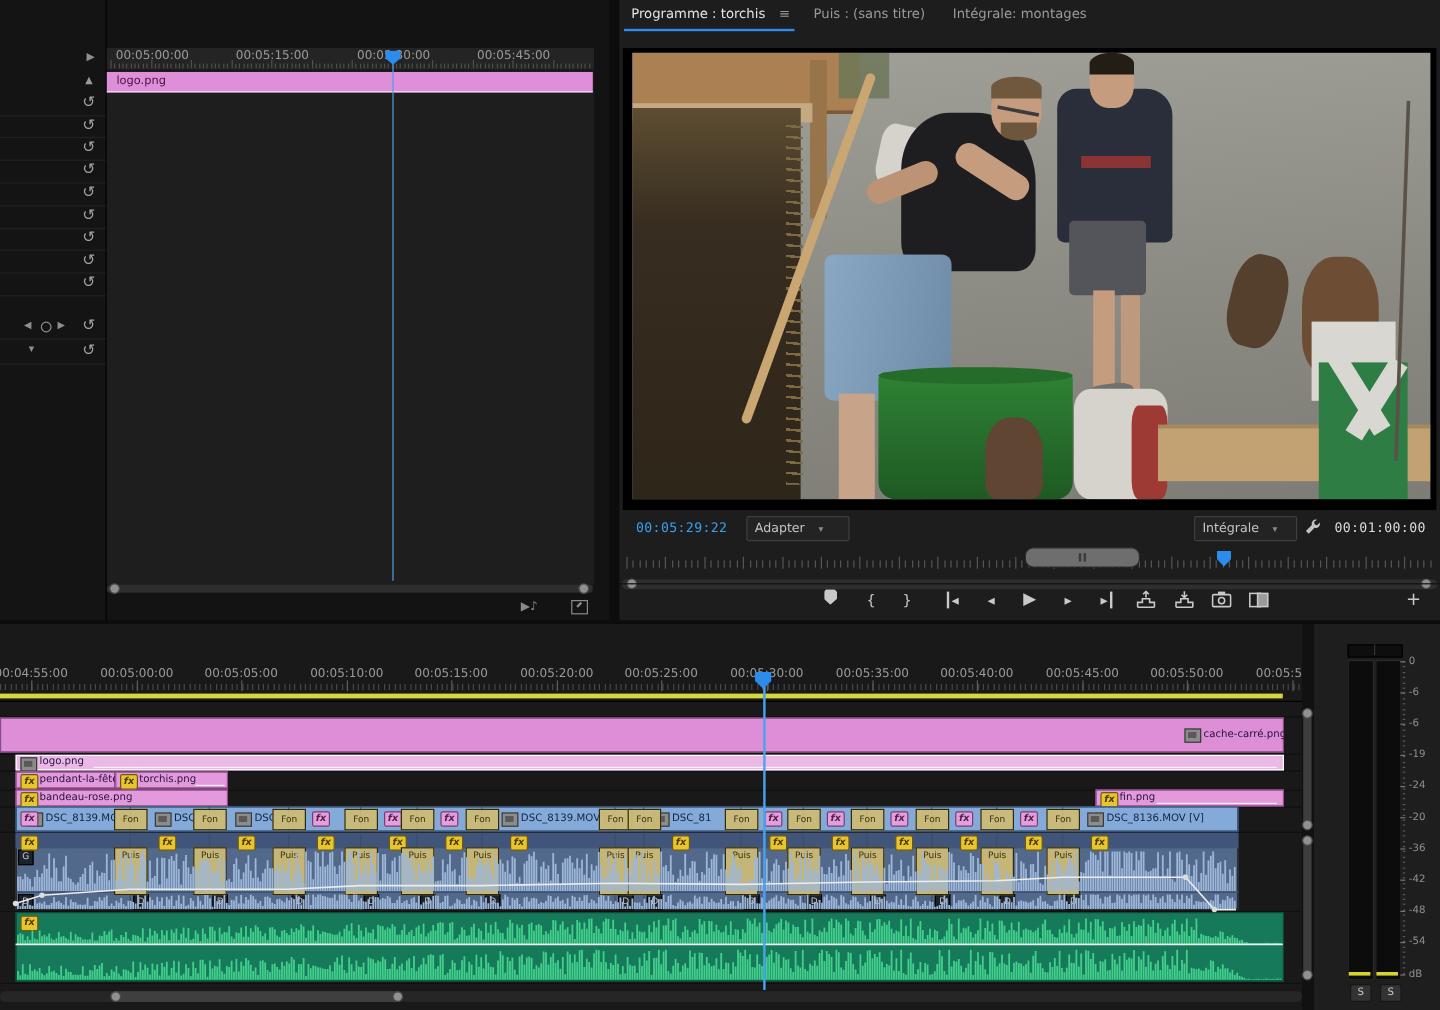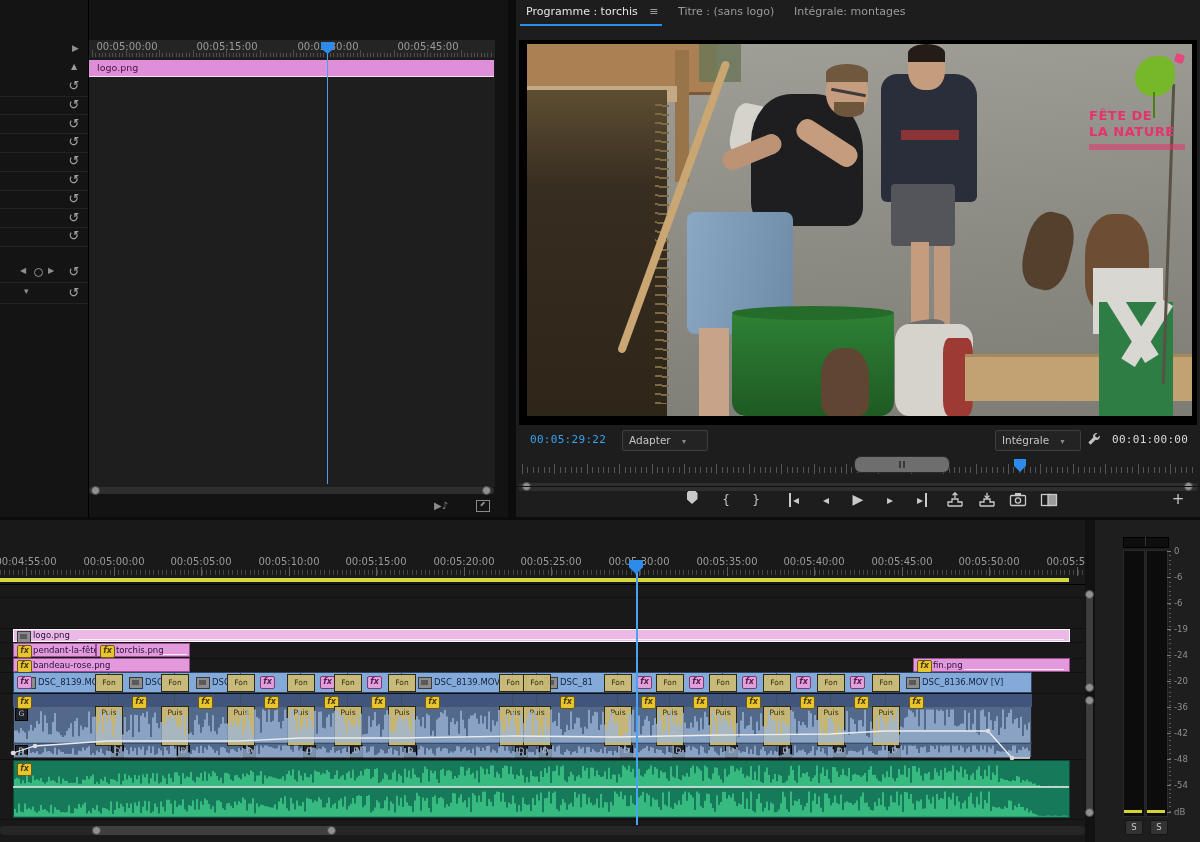--- a/index.html
+++ b/index.html
@@ -206,21 +206,21 @@
         <div style="position: absolute; left: 3px; top: 2px; width: 5px; height: 1.5px; background: rgb(138, 138, 138); transform: rotate(-45deg);"></div>
       </div>
     </div>
 
   <div class="panel" id="pm" style="left:516px;top:0;width:684px;height:517px;background:#1d1d1d;">
     <div class="tab active" style="left:10px;">
       <span>Programme : torchis</span>
       <span style="color:#9a9a9a;margin-left:8px;">≡</span>
     </div>
     <div class="a" style="left:4px;top:24px;width:142px;height:2px;background:#2d8ceb;"></div>
-    <div class="tab" style="left:162px;">Titre : (sans logo)</div>
+    <div class="tab" style="left:162px;">Puis : (sans titre)</div>
     <div class="tab" style="left:278px;">Intégrale: montages</div>
 
     <div class="a" style="left:3px;top:40px;width:678px;height:385px;background:#000;"></div>
     <div class="a" id="scene" style="left:11px;top:44px;width:665px;height:372px;overflow:hidden;
                 background:linear-gradient(175deg,#a09f98,#8b8b84 55%,#7d7d75),
                 repeating-linear-gradient(0deg,rgba(55,55,50,.28) 0 2px,rgba(0,0,0,0) 2px 27px),
                 repeating-linear-gradient(90deg,rgba(55,55,50,.18) 0 2px,rgba(0,0,0,0) 2px 42px);">
         <div style="position: absolute; left: 0px; top: 0px; width: 190px; height: 48px; background: rgb(171, 129, 83); border-bottom: 3px solid rgb(122, 90, 56);"></div>
         <div style="position: absolute; left: 148px; top: 6px; width: 14px; height: 132px; background: rgb(151, 116, 74);"></div>
         <div style="position: absolute; left: 172px; top: 0px; width: 42px; height: 38px; background: rgb(106, 117, 88); opacity: 0.8;"></div>
@@ -253,28 +253,20 @@
         <div style="position: absolute; left: 368px; top: 280px; width: 78px; height: 92px; background: rgb(214, 211, 205); border-radius: 18%;"></div>
         <div style="position: absolute; left: 416px; top: 294px; width: 30px; height: 78px; background: rgb(156, 58, 51); border-radius: 20%;"></div>
         <div style="position: absolute; left: 498px; top: 168px; width: 46px; height: 78px; background: rgb(84, 64, 45); border-radius: 40%; transform: rotate(14deg);"></div>
         <div style="position: absolute; left: 438px; top: 310px; width: 227px; height: 44px; background: rgb(194, 162, 115); border-top: 3px solid rgb(165, 136, 92);"></div>
         <div style="position: absolute; left: 558px; top: 170px; width: 64px; height: 98px; background: rgb(109, 78, 52); border-radius: 42% 42% 30% 30%;"></div>
         <div style="position: absolute; left: 566px; top: 224px; width: 70px; height: 66px; background: rgb(217, 215, 210);"></div>
         <div style="position: absolute; left: 572px; top: 258px; width: 74px; height: 114px; background: rgb(45, 125, 69);"></div>
         <div style="position: absolute; left: 580px; top: 258px; width: 16px; height: 72px; background: rgb(217, 215, 210); transform: rotate(-32deg); transform-origin: left top;"></div>
         <div style="position: absolute; left: 630px; top: 262px; width: 16px; height: 72px; background: rgb(217, 215, 210); transform: rotate(32deg); transform-origin: right top;"></div>
         <div style="position: absolute; left: 640px; top: 40px; width: 3px; height: 300px; background: rgb(90, 82, 71); transform: rotate(2deg);"></div>
-        <div style="position: absolute; left: 556px; top: 8px; width: 108px; height: 104px;">
-          <div style="position: absolute; left: 52px; top: 4px; width: 40px; height: 40px; background: rgb(118, 184, 42); border-radius: 62% 40% 55% 48%;"></div>
-          <div style="position: absolute; left: 70px; top: 40px; width: 2px; height: 26px; background: rgb(78, 124, 28);"></div>
-          <div style="position: absolute; left: 92px; top: 2px; width: 9px; height: 9px; background: rgb(229, 72, 126); border-radius: 2px; transform: rotate(18deg);"></div>
-          <div style="position: absolute; left: 6px; top: 56px; font-size: 13px; font-weight: bold; color: rgb(229, 51, 110); letter-spacing: 0.5px;">FÊTE DE</div>
-          <div style="position: absolute; left: 6px; top: 72px; font-size: 13px; font-weight: bold; color: rgb(229, 51, 110); letter-spacing: 0.5px;">LA NATURE</div>
-          <div style="position: absolute; left: 6px; top: 92px; width: 96px; height: 6px; background: rgba(229, 51, 110, 0.55);"></div>
-        </div>
       </div>
 
     <span class="tc" style="position:absolute;left:14px;top:433px;color:#38a2f0;">00:05:29:22</span>
     <div class="dd" style="left:106px;top:430px;width:72px;">
       <span>Adapter</span>
       <span class="chev">▾</span>
     </div>
     <div class="dd" style="left:479px;top:430px;width:72px;">
       <span>Intégrale</span>
       <span class="chev">▾</span>
@@ -747,20 +739,26 @@
       <div style="position: absolute; left: 1077px; top: 47px; width: 1px; height: 9px; background: rgb(94, 94, 94);"></div>
       <div style="position: absolute; left: 0px; top: 58px; width: 1069px; height: 3.5px; background: rgb(214, 214, 62);"></div>
       <div style="position: absolute; left: 0px; top: 77px; width: 1085px; height: 1px; background: rgb(16, 16, 16);"></div>
       <div style="position: absolute; left: 0px; top: 107.5px; width: 1085px; height: 1px; background: rgb(16, 16, 16);"></div>
       <div style="position: absolute; left: 0px; top: 122px; width: 1085px; height: 1px; background: rgb(16, 16, 16);"></div>
       <div style="position: absolute; left: 0px; top: 137.5px; width: 1085px; height: 1px; background: rgb(16, 16, 16);"></div>
       <div style="position: absolute; left: 0px; top: 151.5px; width: 1085px; height: 1px; background: rgb(16, 16, 16);"></div>
       <div style="position: absolute; left: 0px; top: 173px; width: 1085px; height: 1px; background: rgb(16, 16, 16);"></div>
       <div style="position: absolute; left: 0px; top: 239px; width: 1085px; height: 1px; background: rgb(16, 16, 16);"></div>
       <div style="position: absolute; left: 0px; top: 299px; width: 1085px; height: 1px; background: rgb(16, 16, 16);"></div>
+      <div style="position: absolute; left: 0px; top: 78px; width: 1070px; height: 29px; background: rgb(221, 142, 214); border: 1px solid rgb(138, 74, 132); box-sizing: border-box;">
+        <div class="film" style="position: absolute; left: 986px; top: 8px;">
+          <i></i>
+        </div>
+        <div class="cliptext" style="position: absolute; left: 1002px; top: 8px;">cache-carré.png</div>
+      </div>
       <div style="position: absolute; left: 13px; top: 109px; width: 1057px; height: 13px; background: rgb(236, 185, 231); border: 1px solid rgb(255, 255, 255); box-sizing: border-box;">
         <div class="film" style="position: absolute; left: 3px; top: 1px;">
           <i></i>
         </div>
         <div class="cliptext" style="position: absolute; left: 19px; top: 0px;">logo.png</div>
         <div style="position: absolute; left: 64px; top: 9px; width: 986px; height: 1px; background: rgba(255, 255, 255, 0.8);"></div>
       </div>
       <div style="position: absolute; left: 13px; top: 123px; width: 83px; height: 14px; background: rgb(227, 154, 221); border: 1px solid rgb(154, 78, 146); box-sizing: border-box;">
         <div class="fxb" style="position: absolute; left: 3px; top: 1px;">fx</div>
         <div class="cliptext" style="position: absolute; left: 19px; top: 1px;">pendant-la-fête.</div>

